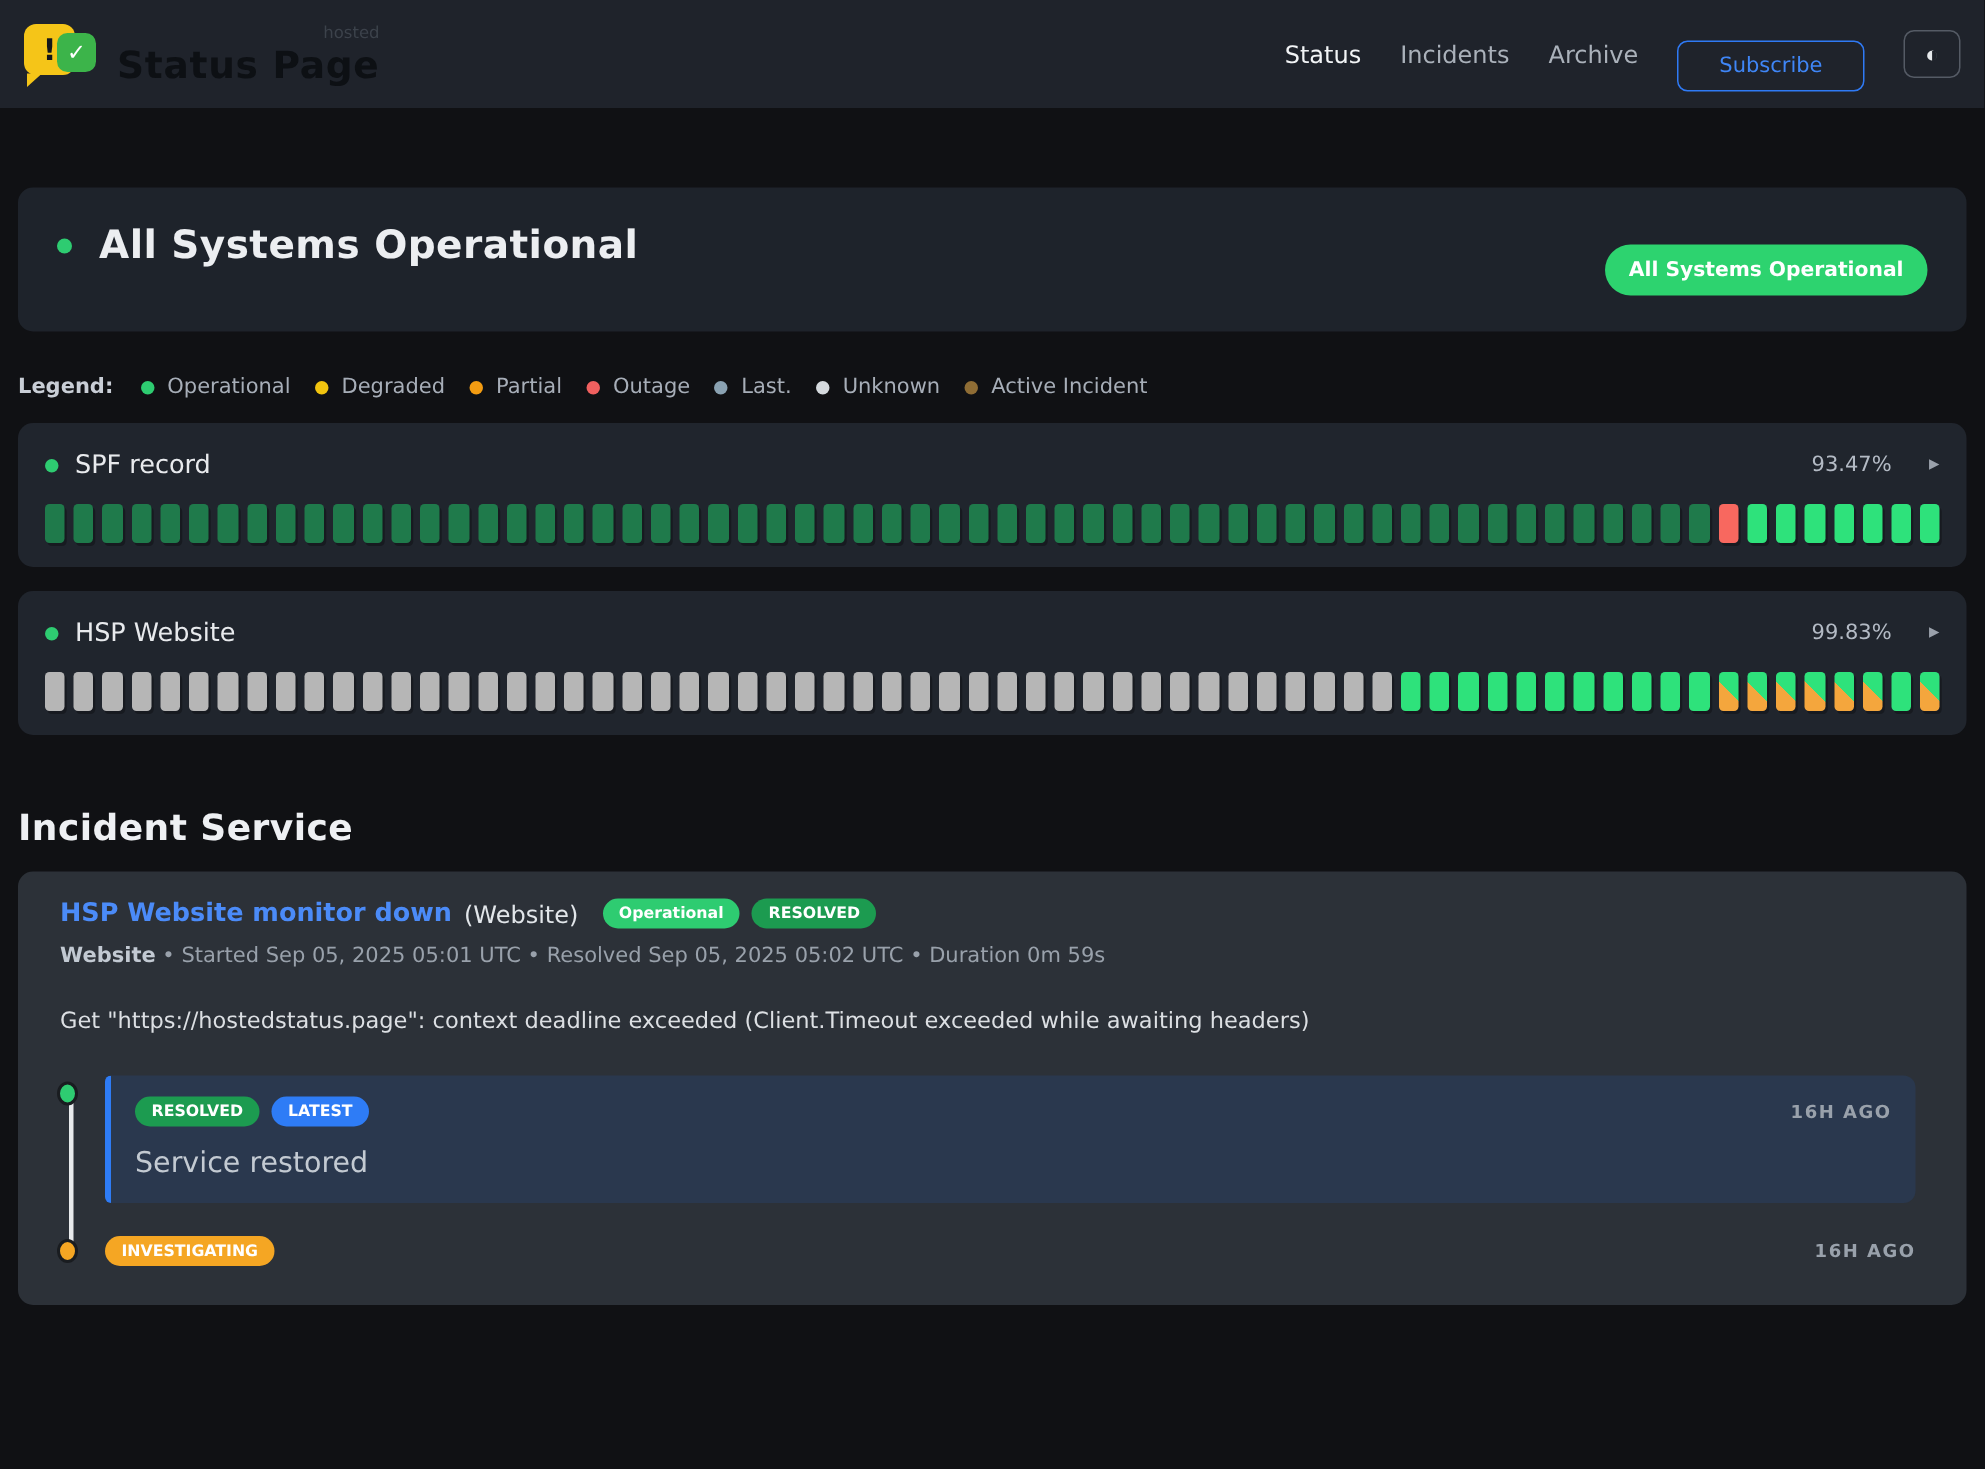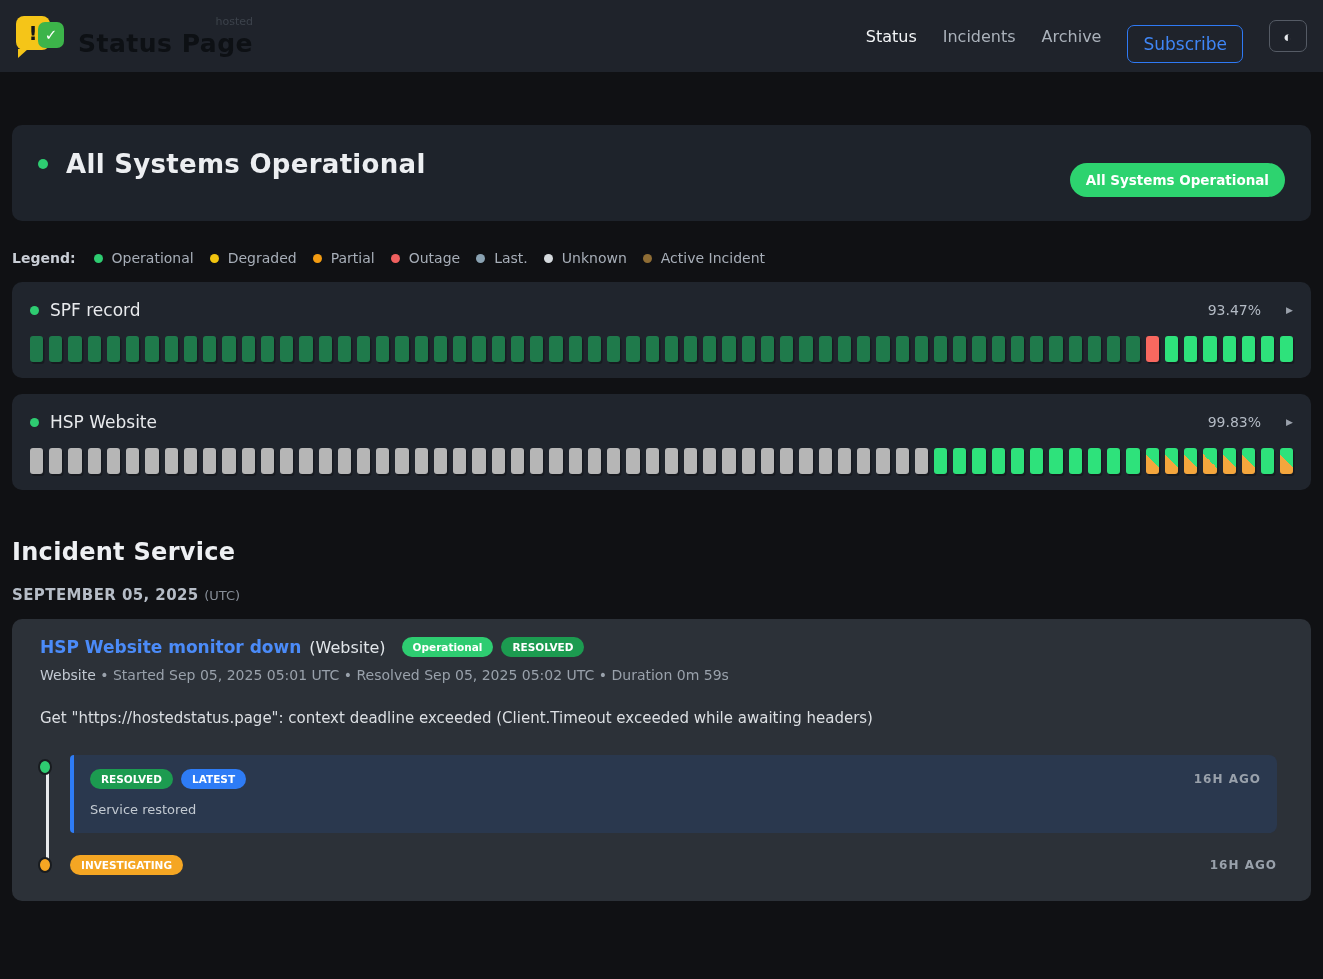--- a/index.html
+++ b/index.html
@@ -37,21 +37,21 @@
     color:#fff; font-weight:bold; font-size:15px;
   }
   .brand-text { position:relative; padding-top:10px; }
   .brand-name { font-size:25px; font-weight:bold; color:#0d1014; letter-spacing:.5px;text-align:center; }
   .brand-sup { position:absolute; top:-4px; right:0; font-size:11px; color:#3c424b; }
   .nav { display:flex; align-items:center; gap:26px; }
   .nav-item { font-size:16px; color:#aab1ba; cursor:pointer; }
   .nav-item.active { color:#f2f4f6; font-weight:500; }
   .subscribe-btn {
     background:transparent; border:1px solid #2f7af5; color:#3f86f7;
-    font-size:17px; padding:8px 15px; border-radius:7px; cursor:pointer;
+    font-size:14px; padding:8px 27px; border-radius:7px; cursor:pointer;
     font-family:inherit;
     margin-top:16px;
   }
   .theme-toggle {
     width:38px; height:32px; border:1px solid #555b65; border-radius:7px;
     background:transparent; color:#e6e9ec; font-size:15px; cursor:pointer;
     display:flex; align-items:center; justify-content:center;
   }
 
   
@@ -106,42 +106,42 @@
   }
   .inc-title-row { display:flex; align-items:center; gap:8px; padding-left:10px; }
   .inc-link { font-size:17px; font-weight:bold; color:#4b8bf8; cursor:pointer; }
   .inc-component { font-size:16px; color:#e2e6ea; }
   .pill {
     color:#fff; font-weight:bold; border-radius:999px; white-space:nowrap;
   }
   .pill-sm { font-size:10.5px; padding:4px 11px; }
   .inc-title-row .pill { margin-left:8px; }
   .inc-meta { margin-top:10px; padding-left:10px; font-size:14px; color:#99a1ab; }
-  .inc-meta .meta-comp { color:#c2c9d2; font-weight:400; }
+  .inc-meta .meta-comp { color:#c2c9d2; font-weight:700; }
   .inc-desc { margin-top:26px; padding-left:10px; font-size:15px; color:#dcdfe3; }
 
   
   .timeline { position:relative; margin-top:28px; padding-left:0; }
   .timeline-line {
     position:absolute; left:16px; top:14px; width:3px; height:100px;
     background:#e8eaec; border-radius:2px;
   }
   .tl-row { position:relative; padding-left:40px; }
   .tl-dot {
     position:absolute; left:8px; width:14px; height:16px; border-radius:50%;
     border:2px solid #191c20;
   }
   .tl-update-box {
     background:#2a384e; border-left:4px solid #2e7cf6;
     border-radius:4px 8px 8px 4px;
     padding:14px 16px 16px; margin-right:16px;
   }
   .tl-badges { display:flex; align-items:center; gap:8px; }
   .tl-time { margin-left:auto; font-size:12px; font-weight:bold; color:#99a1ab; letter-spacing:1px; }
-  .tl-text { margin-top:13px; font-size:13px; color:#c3cad2; }
+  .tl-text { margin-top:13px; font-size:19px; color:#c3cad2; }
   .tl-row.plain { margin-top:22px; }
   .tl-row.plain .tl-badges { padding-right:16px; }
   .tl-row.highlight .tl-dot { top:4px; }
   .tl-row.plain .tl-dot { top:2px; }
 </style>
 </head>
 <body>
 
 <div class="header">
   <div class="brand">
@@ -366,24 +366,20 @@
           <span class="bar" style="background: linear-gradient(45deg, rgb(244, 166, 61) 50%, rgb(46, 226, 123) 50%);"></span>
           <span class="bar" style="background: linear-gradient(45deg, rgb(244, 166, 61) 50%, rgb(46, 226, 123) 50%);"></span>
           <span class="bar" style="background: linear-gradient(45deg, rgb(244, 166, 61) 50%, rgb(46, 226, 123) 50%);"></span>
           <span class="bar" style="background: rgb(46, 226, 123);"></span>
           <span class="bar" style="background: linear-gradient(45deg, rgb(244, 166, 61) 50%, rgb(46, 226, 123) 50%);"></span>
         </div>
       </div>
     </div>
 
   <h2 class="section-title incident-title">Incident Service</h2>
-  <div class="incident-date">
-    <span>SEPTEMBER 05, 2025</span>
-    <span class="utc">(UTC)</span>
-  </div>
 
   <div class="incident-card">
     <div class="inc-title-row">
       <span class="inc-link">HSP Website monitor down</span>
       <span class="inc-component">(Website)</span>
       <span id="inc-badges" style="display:flex;align-items:center;">
           <span class="pill pill-sm" style="background: rgb(46, 204, 113);">Operational</span>
           <span class="pill pill-sm" style="background: rgb(28, 155, 80);">RESOLVED</span>
         </span>
     </div>

